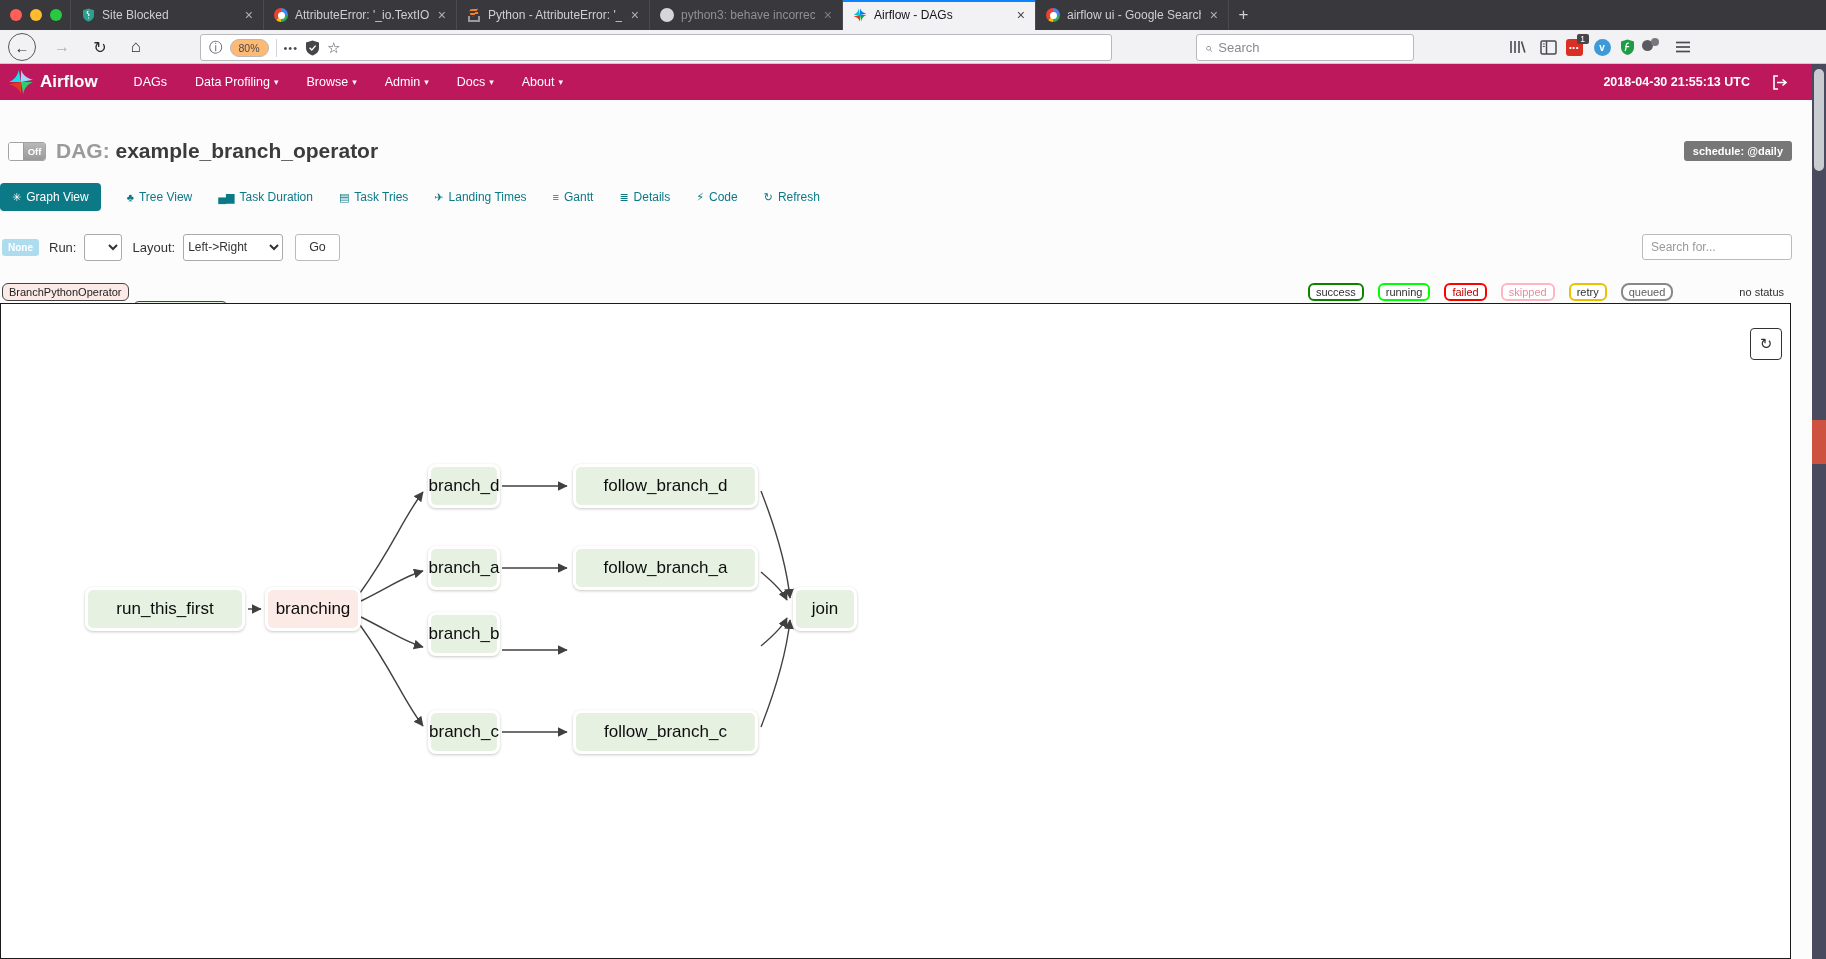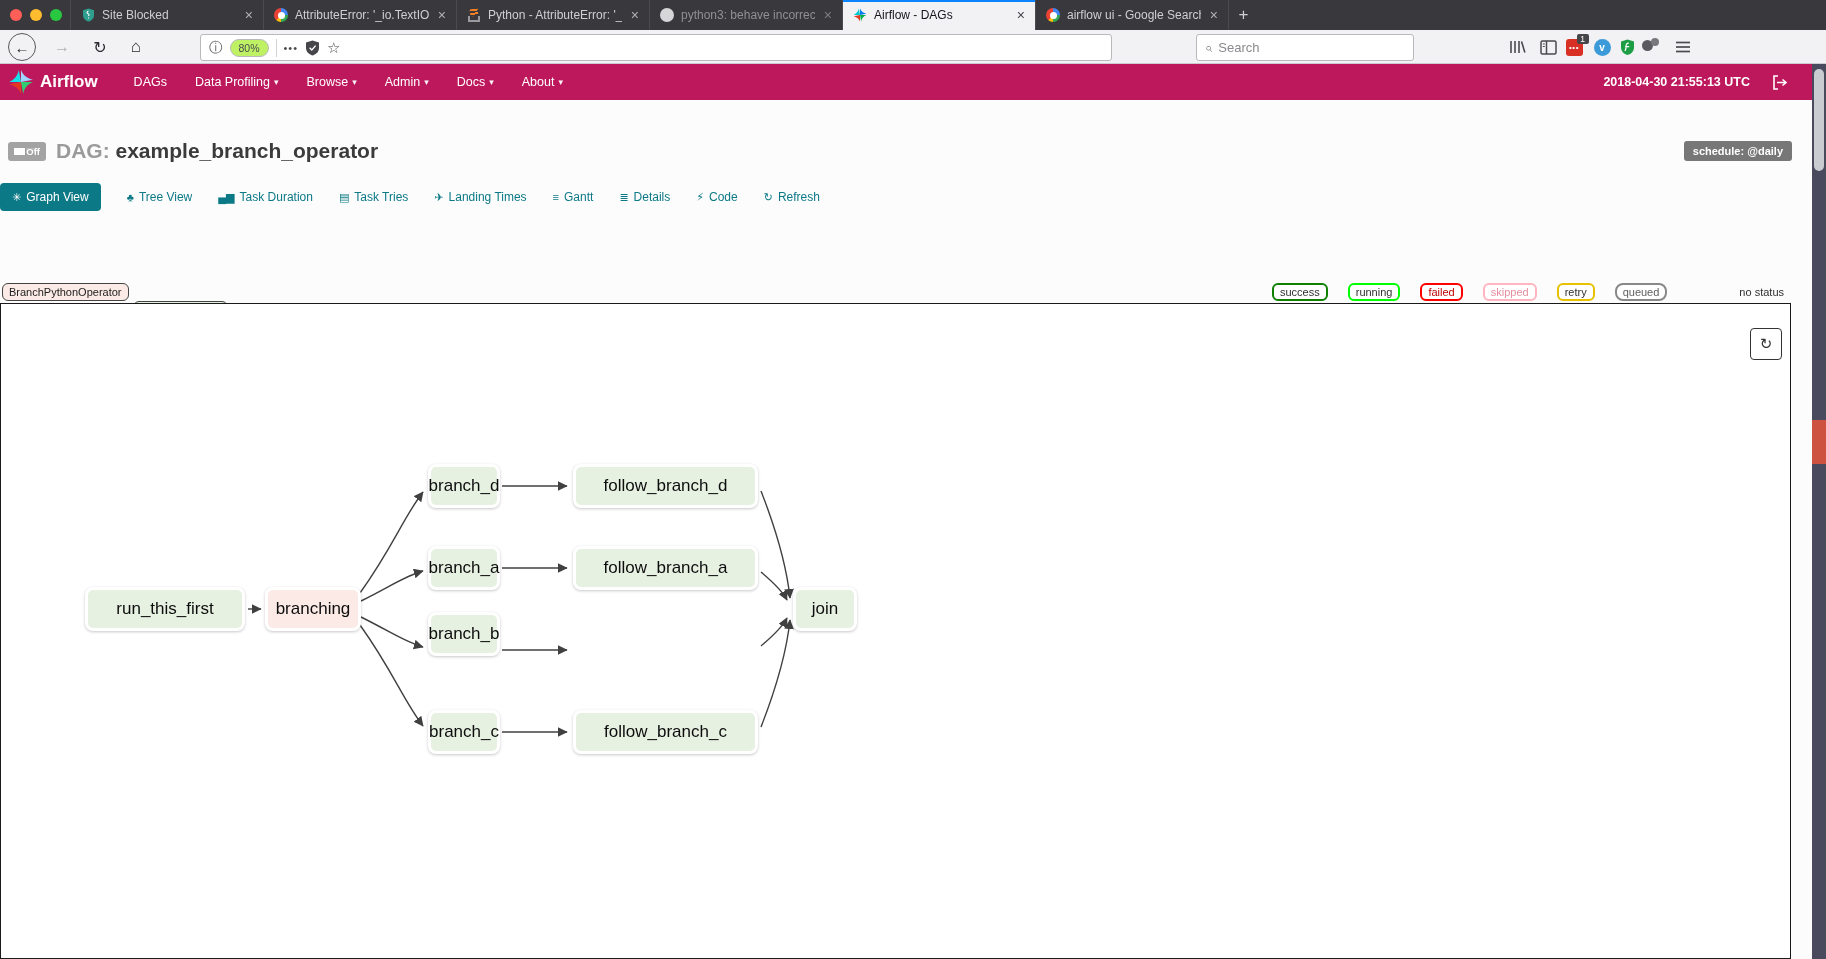--- a/index.html
+++ b/index.html
@@ -32,21 +32,21 @@
   .navbtn { position:absolute; top:3px; width:28px; height:28px; display:flex; align-items:center; justify-content:center; font-size:16px; color:#2a2a2e; border-radius:50%; }
   .btn-back { left:8px; border:1.5px solid #58585c; font-size:15px; }
   .btn-fwd { left:48px; color:#b1b1b3; }
   .btn-reload { left:86px; }
   .btn-home { left:122px; font-size:17px; }
   .urlbar { position:absolute; left:200px; top:4px; width:912px; height:27px; background:#fff; border:1px solid #b9b9bd; border-radius:3px; display:flex; align-items:center; padding:0 8px; gap:7px; }
   .info-icon { color:#5a5a5e; font-size:13.5px; }
   .url-text { flex:1; font-size:13.5px; white-space:nowrap; overflow:hidden; }
   .url-host { color:#0c0c0d; }
   .url-path { color:#55555a; }
-  .zoom-pill { border:1px solid #b9b9bd; border-radius:10px; font-size:10.5px; color:#4a4a4f; padding:2px 8px; background:#bef264; }
+  .zoom-pill { border:1px solid #b9b9bd; border-radius:10px; font-size:10.5px; color:#4a4a4f; padding:2px 8px; background:#fdba74; }
   .url-sep { width:1px; height:18px; background:#d4d4d8; }
   .dots-icon { color:#4a4a4f; font-size:11px; letter-spacing:1px; }
   .star-icon { color:#4a4a4f; font-size:15px; }
   .searchbar { position:absolute; left:1196px; top:4px; width:218px; height:27px; background:#fff; border:1px solid #b9b9bd; border-radius:3px; display:flex; align-items:center; padding:0 8px; gap:6px; }
   .mag-icon { color:#737377; font-size:13px; transform:scaleX(-1); }
   .searchbar input { border:none; outline:none; flex:1; font-size:13px; font-family:inherit; color:#333; background:transparent; }
   .searchbar input::placeholder { color:#8a8a8e; }
   .tool-icon { position:absolute; top:6px; width:22px; height:22px; display:flex; align-items:center; justify-content:center; }
   .ext-red { width:17px; height:17px; background:#d93025; border-radius:3px; color:#fff; font-size:8px; letter-spacing:.5px; display:flex; align-items:center; justify-content:center; position:relative; }
   .ext-badge { position:absolute; top:-5px; right:-6px; background:#45454a; color:#fff; font-size:8.5px; padding:0 3px; border-radius:2px; }
@@ -62,21 +62,21 @@
   .af-brand-name { font-size:17px; font-weight:bold; }
   .af-item { font-size:12.5px; padding:0 14px; display:flex; align-items:center; gap:4px; height:36px; }
   .caret { font-size:9px; opacity:.95; }
   .af-right { margin-left:auto; display:flex; align-items:center; gap:22px; margin-right:24px; }
   .af-time { font-size:12.5px; font-weight:bold; }
 
   
   .content { position:absolute; top:100px; left:0; width:1812px; height:859px; background:#fcfcfc; }
 
   .title-row { position:absolute; top:38px; left:8px; right:20px; height:26px; display:flex; align-items:center; }
-  .toggle { width:38px; height:19px; border:6px solid #a3a3a3; border-radius:3px; display:flex; overflow:hidden; flex:none; }
+  .toggle { width:38px; height:19px; border:1px solid #a3a3a3; border-radius:3px; display:flex; overflow:hidden; flex:none; }
   .toggle-knob { width:15px; background:#fdfdfd; border-right:1px solid #9a9a9a; }
   .toggle-label { flex:1; background:linear-gradient(#b8b8b8,#9a9a9a); color:#fff; font-size:9.5px; font-weight:bold; display:flex; align-items:center; justify-content:center; }
   .dag-title { margin-left:10px; font-size:21px; font-weight:bold; color:#3b3b3b; }
   .dag-prefix { color:#9a9a9a; }
   .schedule-badge { margin-left:auto; background:#777; color:#fff; font-size:11px; font-weight:bold; padding:4px 9px; border-radius:3px; }
 
   .views-row { position:absolute; top:82px; left:0; height:30px; display:flex; align-items:center; gap:26px; }
   .view-link { color:#0c7987; font-size:12px; display:flex; align-items:center; gap:5px; white-space:nowrap; }
   .view-link.active { background:#0c7987; color:#fff; border-radius:4px; padding:7px 12px; }
   .vicon { font-size:11px; }
@@ -88,21 +88,21 @@
   .sel-run { width:38px; }
   .sel-layout { width:100px; }
   .go-btn { margin-left:12px; height:27px; padding:0 13px; background:#fff; border:1px solid #bbb; border-radius:3px; font-size:12.5px; color:#333; font-family:inherit; }
   .search-for { margin-left:auto; width:150px; height:26px; border:1px solid #bbb; border-radius:3px; padding:0 8px; font-size:12px; font-family:inherit; color:#333; }
   .search-for::placeholder { color:#9a9a9a; }
 
   .legend-row { position:absolute; top:182px; left:2px; right:20px; height:20px; display:flex; align-items:center; }
   .op-pill { font-size:11px; color:#222; border:1px solid #444; border-radius:6px; padding:2px 6px; margin-right:4px; }
   .op-branch { background:#fbeae5; }
   .op-dummy { background:#e7f1e2;margin-top:36px; }
-  .status-wrap { margin-left:auto; display:flex; align-items:center; gap:20px;justify-content:space-between; }
+  .status-wrap { margin-left:auto; display:flex; align-items:center; gap:14px;justify-content:space-between; }
   .st-pill { font-size:11px; border:2px solid; border-radius:6px; padding:1px 6px; background:#fff; }
   .st-success { border-color:#0f8000; color:#303030; }
   .st-running { border-color:#00ff00; color:#303030; }
   .st-failed  { border-color:#ff0000; color:#c00000; }
   .st-skipped { border-color:#ffb6c1; color:#e58e9d; }
   .st-retry   { border-color:#e8c100; color:#303030; }
   .st-queued  { border-color:#888888; color:#606060;border-radius:8px; }
   .st-none    { border-color:transparent; color:#303030; background:transparent;margin-left:44px; }
 
   
@@ -348,20 +348,29 @@
       <span class="view-link">
           <span class="vicon">⚡</span>
           <span>Code</span>
         </span>
       <span class="view-link">
           <span class="vicon">↻</span>
           <span>Refresh</span>
         </span>
     </div>
 
+    <div class="controls-row">
+      <span class="none-badge">None</span>
+      <span class="ctrl-label">Run:</span>
+      <select class="ctrl-select sel-run"><option></option></select>
+      <span class="ctrl-label">Layout:</span>
+      <select class="ctrl-select sel-layout"><option>Left-&gt;Right</option></select>
+      <button class="go-btn">Go</button>
+      <input class="search-for" type="text" placeholder="Search for..." style="">
+    </div>
 
     <div class="legend-row">
       <span class="op-pill op-branch">BranchPythonOperator</span>
       <span class="op-pill op-dummy">DummyOperator</span>
       <div class="status-wrap">
         <span class="st-pill st-success">success</span>
         <span class="st-pill st-running">running</span>
         <span class="st-pill st-failed">failed</span>
         <span class="st-pill st-skipped">skipped</span>
         <span class="st-pill st-retry">retry</span>

